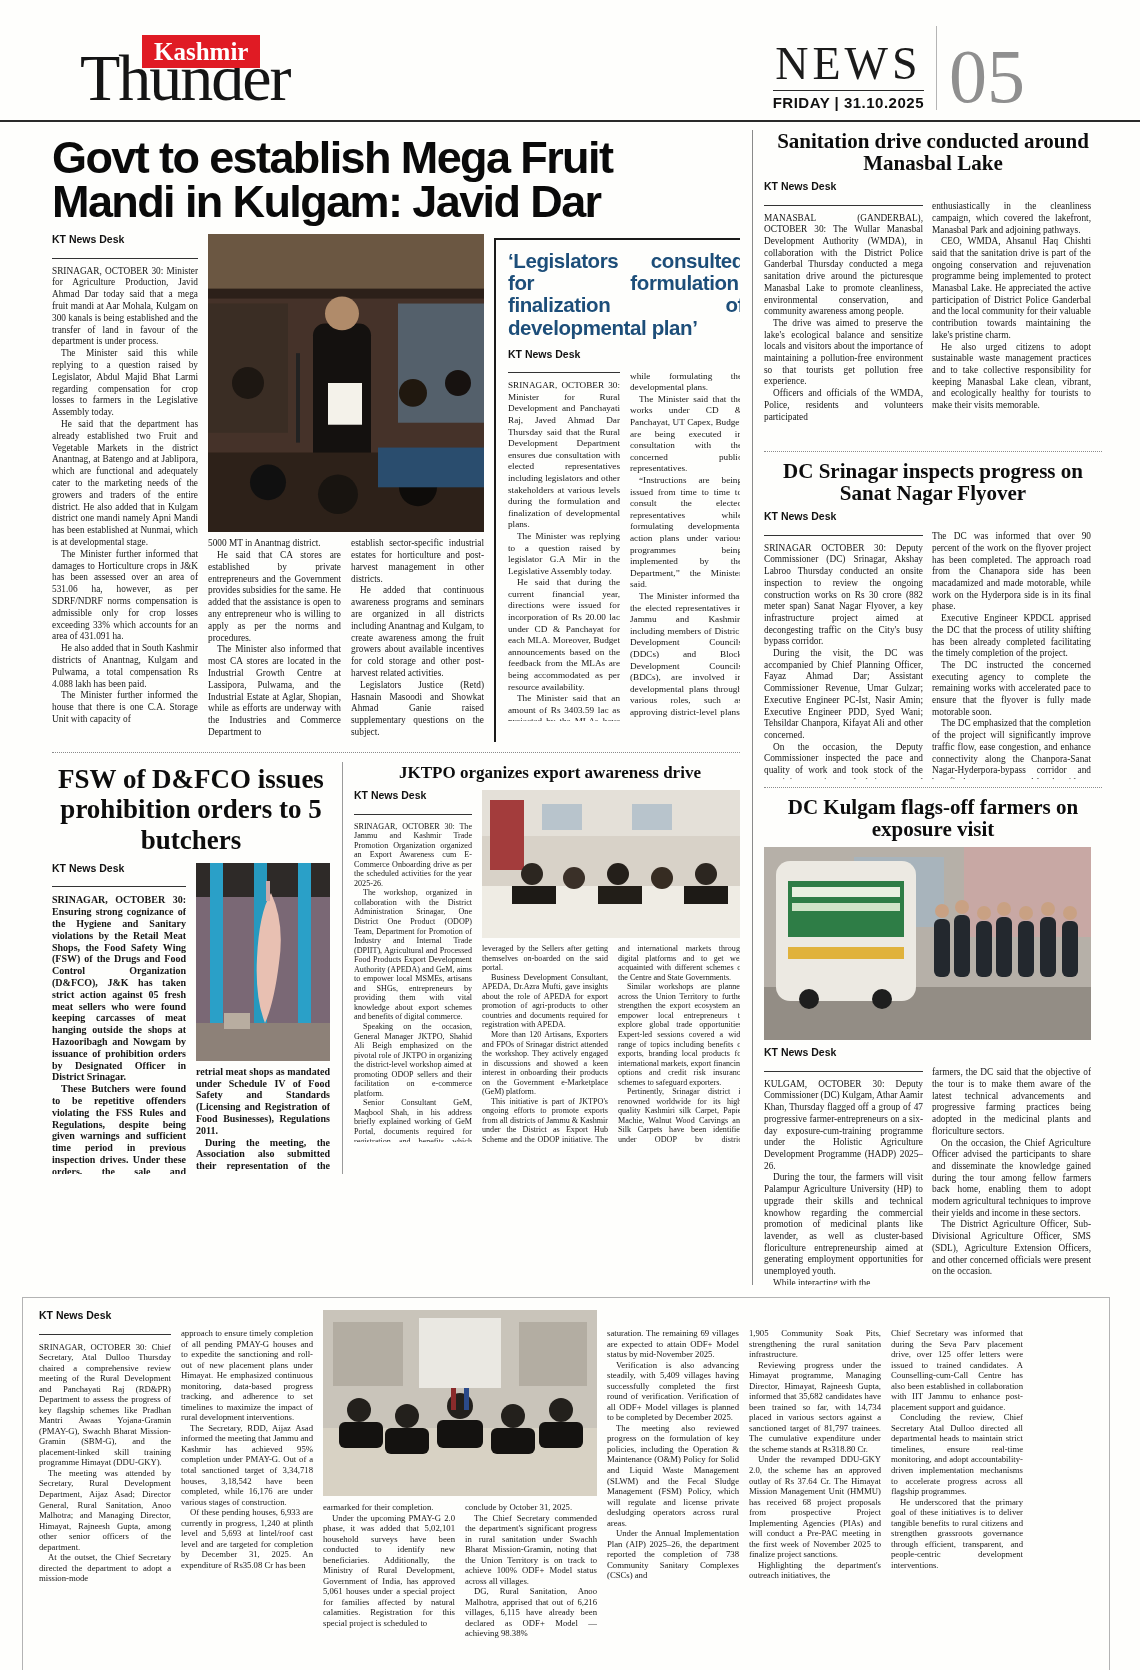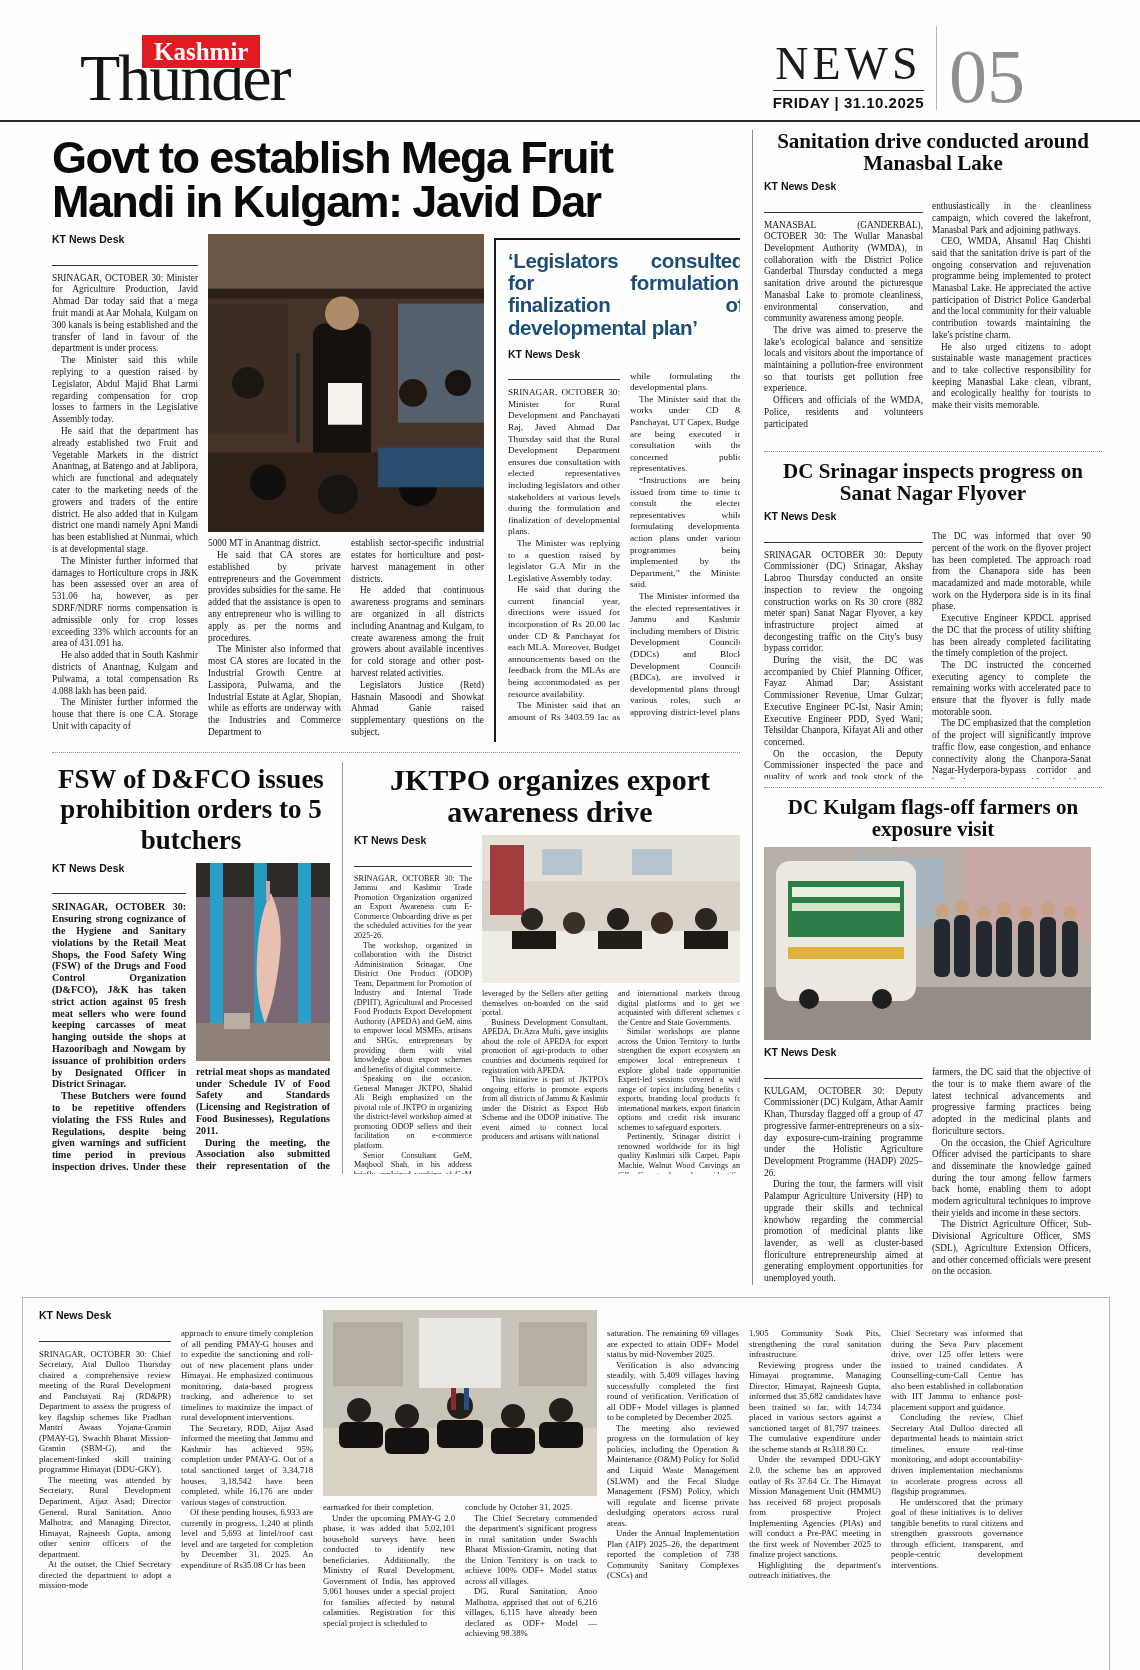--- a/index.html
+++ b/index.html
@@ -14,21 +14,21 @@
   .brand-main{font:400 66px/0.95 "Liberation Serif",serif;letter-spacing:-2px;color:#151515;}
   .mast-right{display:flex;align-items:flex-end;margin-right:85px;}
   .mast-news{text-align:center;}
   .section-name{font:400 46px/1 "Liberation Serif",serif;letter-spacing:4px;color:#1b1b1b;}
   .mast-rule{border-top:1.5px solid #2a2a2a;margin:3px 0 4px;}
   .mast-date{font:700 15px/1 "Liberation Sans",sans-serif;letter-spacing:.5px;color:#111;}
   .mast-divider{width:1px;background:#b5b5b5;height:84px;margin:0 12px;}
   .page-number{font:400 76px/.88 "Liberation Serif",serif;color:#8f8f8f;text-align:right;}
   
   .byline{font:700 10.5px/1 "Liberation Sans",sans-serif;color:#111;
-          border-bottom:1.5px solid #333;padding-bottom:20px;margin:0 0 7px;}
+          border-bottom:1.5px solid #333;padding-bottom:13px;margin:0 0 7px;}
   .headline{font-family:"Liberation Serif",serif;font-weight:700;color:#0d0d0d;margin:0 0 7px;text-align:center;}
   .art-body{display:flex;text-align:justify;overflow:hidden;}
   .col{overflow:hidden;}
   .col p{margin:0;}
   .col p + p{text-indent:9px;}
   .photo{position:relative;overflow:hidden;background:#888;}
   .photo svg{display:block;width:100%;height:100%;}
   .dotted-sep{border-top:1px dotted #8a8a8a;margin:8px 0;}
   
   .main-wrap{display:flex;padding:8px 30px 0 52px;gap:12px;}
@@ -58,21 +58,21 @@
   .kulgam-photo{width:327px;height:193px;margin:4px 0 7px;}
   .kul-body{height:238px;}
   
   .second-row{display:flex;gap:12px;border-top:1px dotted #8a8a8a;margin-top:10px;padding-top:9px;height:412px;overflow:hidden;}
   .fsw{width:278px;flex:none;}
   .h-fsw{font-size:27px;line-height:1.12;margin:2px 0 8px;}
   .t-fsw .col{font-size:10px;line-height:1.18;width:134px;font-weight:bold;}
   .t-fsw .art-body{gap:10px;}
   .fsw-photo{width:134px;height:198px;margin-bottom:5px;}
   .jktpo{width:392px;flex:none;border-left:1px solid #9a9a9a;padding-left:11px;}
-  .h-jktpo{font-size:30px;line-height:1.05;margin:2px 16px 8px;}
+  .h-jktpo{font-size:17px;line-height:1.05;margin:2px 16px 8px;}
   .t-jktpo .col{font-size:8.1px;line-height:1.18;}
   .jktpo-body{gap:10px;}
   .jk-col1{width:118px;flex:none;}
   .jk-right{width:262px;flex:none;}
   .jktpo-photo{width:262px;height:148px;margin-bottom:6px;}
   .jk-right .two-cols .col{width:126px;}
   
   .cs-box{margin:12px 30px 0 22px;border:1px solid #b3b3b3;padding:12px 16px 14px;height:438px;overflow:hidden;}
   .h-cs{font-size:31px;line-height:1.02;margin:2px 0 10px;letter-spacing:-.3px;}
   .t-cs{gap:10px;height:366px;}
@@ -242,20 +242,21 @@
                   <circle cx="224" cy="84" r="11" fill="#2c2620"></circle>
                   <rect x="30" y="96" width="44" height="18" fill="#1d1a16"></rect>
                   <rect x="116" y="96" width="44" height="18" fill="#221e18"></rect>
                   <rect x="202" y="96" width="44" height="18" fill="#1d1a16"></rect>
                 </svg>
               </div>
               <div class="two-cols">
                 <div class="col">
                     <p>leveraged by the Sellers after getting themselves on-boarded on the said portal.</p>
                     <p>Business Development Consultant, APEDA, Dr.Azra Mufti, gave insights about the role of APEDA for export promotion of agri-products to other countries and documents required for registration with APEDA.</p>
+                    <p>More than 120 Artisans, Exporters and FPOs of Srinagar district attended the workshop. They actively engaged in discussions and showed a keen interest in onboarding their products on the Government e-Marketplace (GeM) platform.</p>
                     <p>This initiative is part of JKTPO's ongoing efforts to promote exports from all districts of Jammu &amp; Kashmir under the District as Export Hub Scheme and the ODOP initiative. The event aimed to connect local producers and artisans with national</p>
                   </div>
                 <div class="col">
                     <p>and international markets through digital platforms and to get well acquainted with different schemes of the Centre and State Governments.</p>
                     <p>Similar workshops are planned across the Union Territory to further strengthen the export ecosystem and empower local entrepreneurs to explore global trade opportunities. Expert-led sessions covered a wide range of topics including benefits of exports, branding local products for international markets, export financing options and credit risk insurance schemes to safeguard exporters.</p>
                     <p>Pertinently, Srinagar district is renowned worldwide for its high-quality Kashmiri silk Carpet, Papier Machie, Walnut Wood Carvings and Silk Carpets have been identified under ODOP by district Administration Srinagar and Handicrafts Department.</p>
                   </div>
               </div>
             </div>
           </div>

